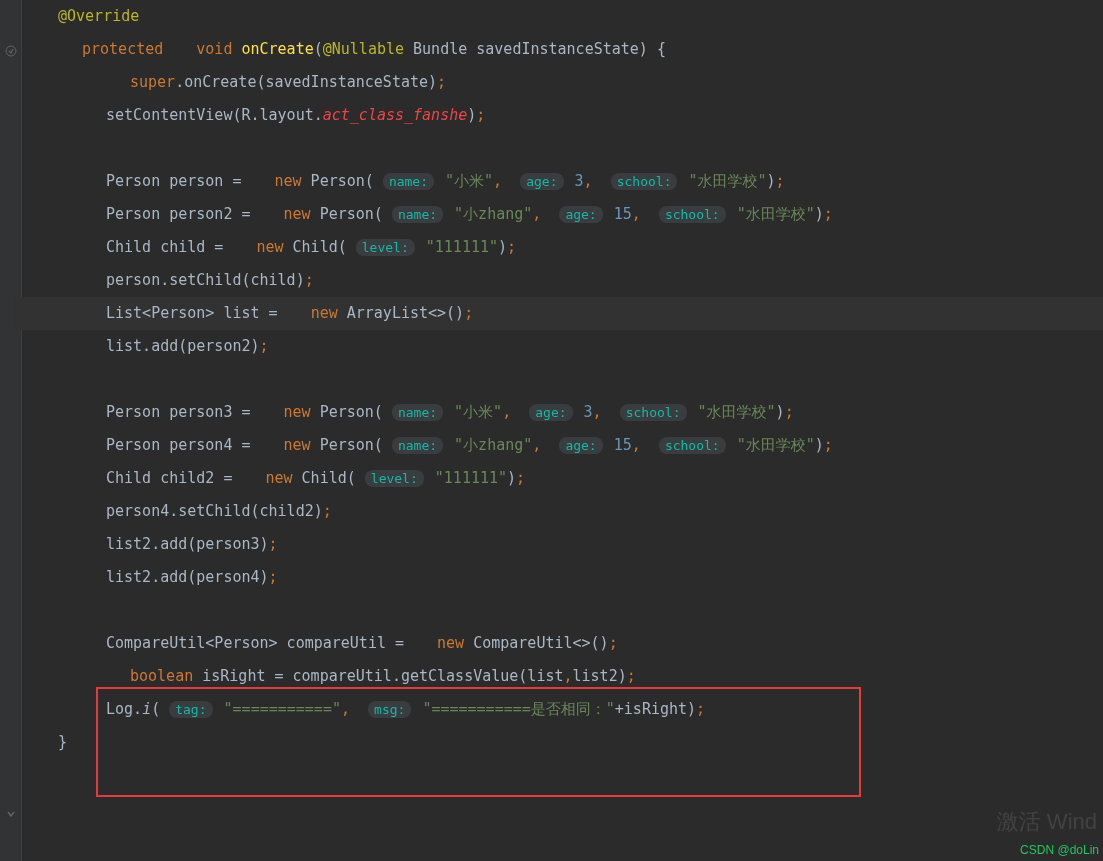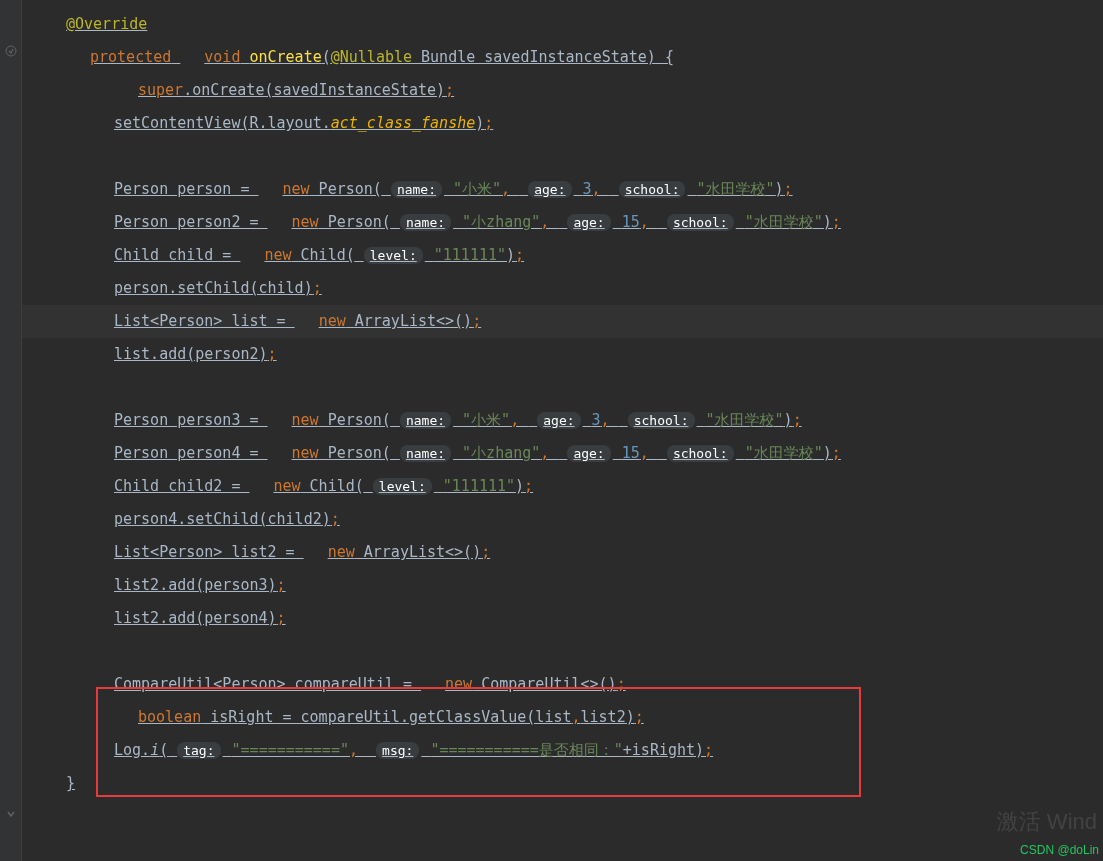--- a/index.html
+++ b/index.html
@@ -32,51 +32,49 @@
       width: 14px;
       height: 14px;
       color: #606366;
       font-size: 11px;
       display: flex;
       align-items: center;
       justify-content: center;
     }
     .code-area {
       position: absolute;
-      left: 22px;
+      left: 14px;
       top: 0;
       right: 0;
-      padding-top: 8px;
-      text-decoration: underline;
     }
     .line {
       height: 33px;
       line-height: 33px;
       white-space: pre;
       padding-left: 44px;
     }
     .line.highlighted {
       background: #323232;
     }
     .indent1 { padding-left: 44px; }
     .indent2 { padding-left: 92px; }
     
     .keyword { color: #cc7832; margin-left: 24px; }
     .annotation { color: #bbb529; }
     .method { color: #fde047; }
     .string { color: #6a8759; }
     .number { color: #6897bb; }
-    .italic-purple { color: #eab308; font-style: italic; }
+    .italic-purple { color: #ef4444; font-style: italic; }
     .static { font-style: italic; }
     .semicolon { color: #cc7832; }
     .comma { color: #cc7832; }
     
     .param-hint {
       background: #3a3d3f;
-      color: #ffffff;
+      color: #14b8a6;
       padding: 1px 6px;
       border-radius: 8px;
       font-size: 13px;
       margin-right: 2px;
       text-align: right;
     }
     
     .red-box {
       position: absolute;
       left: 96px;
@@ -132,21 +130,20 @@
   <div class="line indent2"><span>Person person2 = </span><span class="keyword">new</span><span> Person(</span> <span class="param-hint">name:</span> <span class="string">"小zhang"</span><span class="comma">, </span> <span class="param-hint">age:</span> <span class="number">15</span><span class="comma">, </span> <span class="param-hint">school:</span> <span class="string">"水田学校"</span><span>)</span><span class="semicolon">;</span></div>
   <div class="line indent2"><span>Child child = </span><span class="keyword">new</span><span> Child(</span> <span class="param-hint">level:</span> <span class="string">"111111"</span><span>)</span><span class="semicolon">;</span></div>
   <div class="line indent2"><span>person.setChild(child)</span><span class="semicolon">;</span></div>
   <div class="line indent2 highlighted"><span>List&lt;Person&gt; list = </span><span class="keyword">new</span><span> ArrayList&lt;&gt;()</span><span class="semicolon">;</span></div>
   <div class="line indent2"><span>list.add(person2)</span><span class="semicolon">;</span></div>
   <div class="line indent2"></div>
   <div class="line indent2"><span>Person person3 = </span><span class="keyword">new</span><span> Person(</span> <span class="param-hint">name:</span> <span class="string">"小米"</span><span class="comma">, </span> <span class="param-hint">age:</span> <span class="number">3</span><span class="comma">, </span> <span class="param-hint">school:</span> <span class="string">"水田学校"</span><span>)</span><span class="semicolon">;</span></div>
   <div class="line indent2"><span>Person person4 = </span><span class="keyword">new</span><span> Person(</span> <span class="param-hint">name:</span> <span class="string">"小zhang"</span><span class="comma">, </span> <span class="param-hint">age:</span> <span class="number">15</span><span class="comma">, </span> <span class="param-hint">school:</span> <span class="string">"水田学校"</span><span>)</span><span class="semicolon">;</span></div>
   <div class="line indent2"><span>Child child2 = </span><span class="keyword">new</span><span> Child(</span> <span class="param-hint">level:</span> <span class="string">"111111"</span><span>)</span><span class="semicolon">;</span></div>
   <div class="line indent2"><span>person4.setChild(child2)</span><span class="semicolon">;</span></div>
-  <div class="line indent2"><span>List&lt;Person&gt; list2 = </span><span class="keyword">new</span><span> ArrayList&lt;&gt;()</span><span class="semicolon">;</span></div>
   <div class="line indent2"><span>list2.add(person3)</span><span class="semicolon">;</span></div>
   <div class="line indent2"><span>list2.add(person4)</span><span class="semicolon">;</span></div>
   <div class="line indent2"></div>
   <div class="line indent2"><span>CompareUtil&lt;Person&gt; compareUtil = </span><span class="keyword">new</span><span> CompareUtil&lt;&gt;()</span><span class="semicolon">;</span></div>
   <div class="line indent2"><span class="keyword">boolean</span><span> isRight = compareUtil.getClassValue(list</span><span class="comma">,</span><span>list2)</span><span class="semicolon">;</span></div>
   <div class="line indent2"><span>Log.</span><span class="static">i</span><span>(</span> <span class="param-hint">tag:</span> <span class="string">"==========="</span><span class="comma">, </span> <span class="param-hint">msg:</span> <span class="string">"===========是否相同："</span><span>+isRight)</span><span class="semicolon">;</span></div>
   <div class="line indent1"><span>}</span></div>
 </div>
 
 <div class="red-box"></div>

